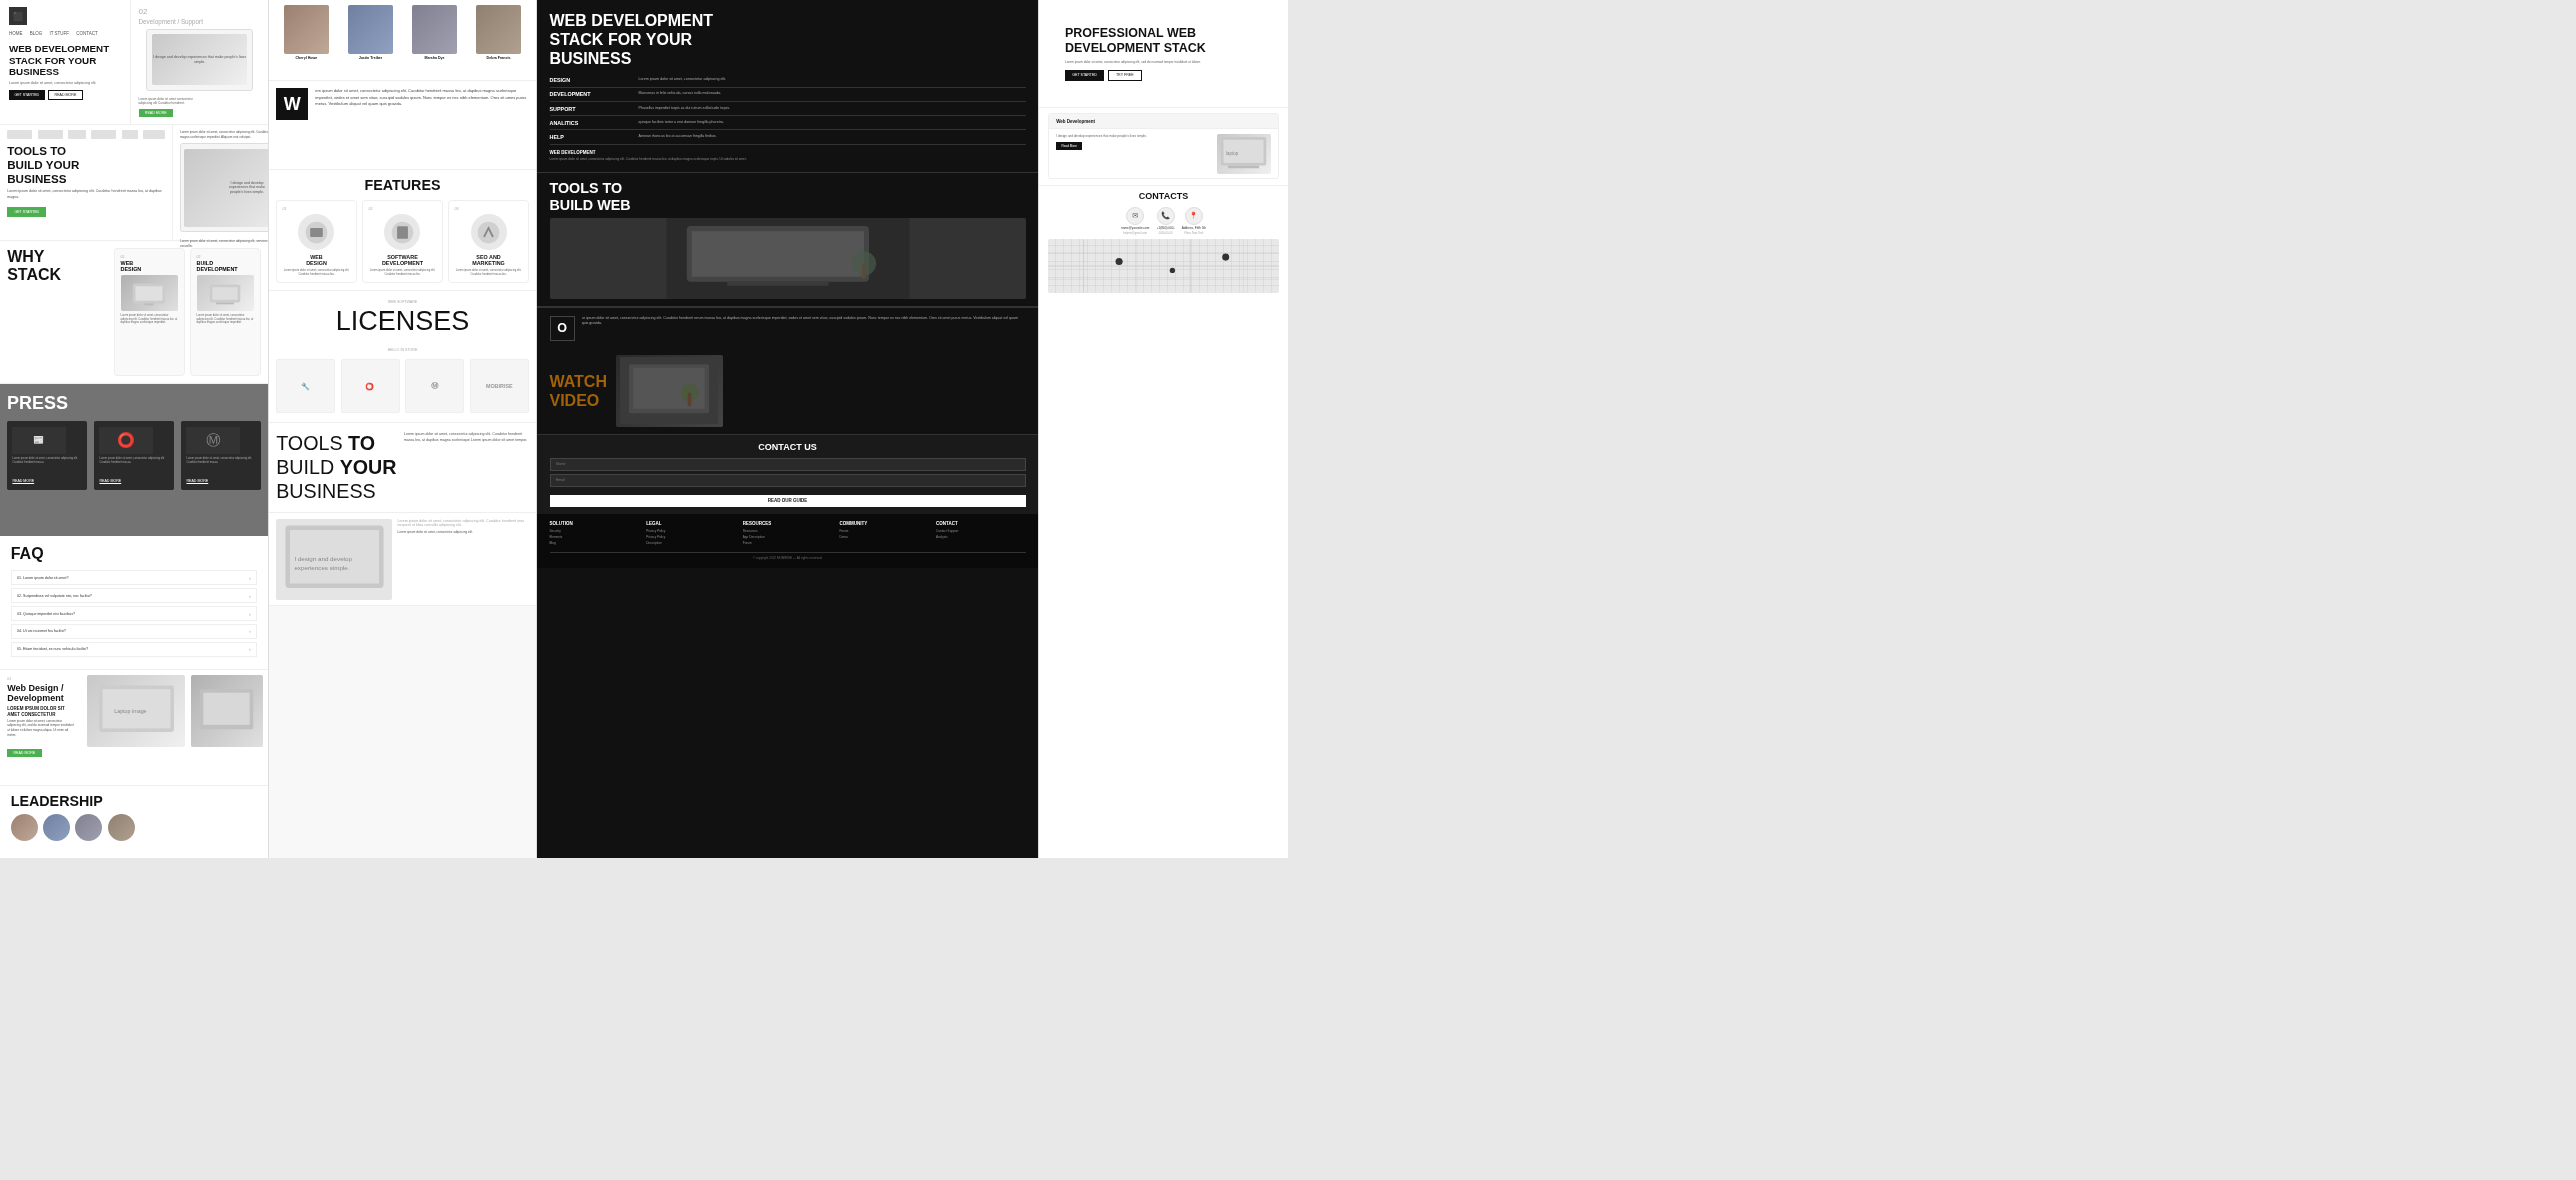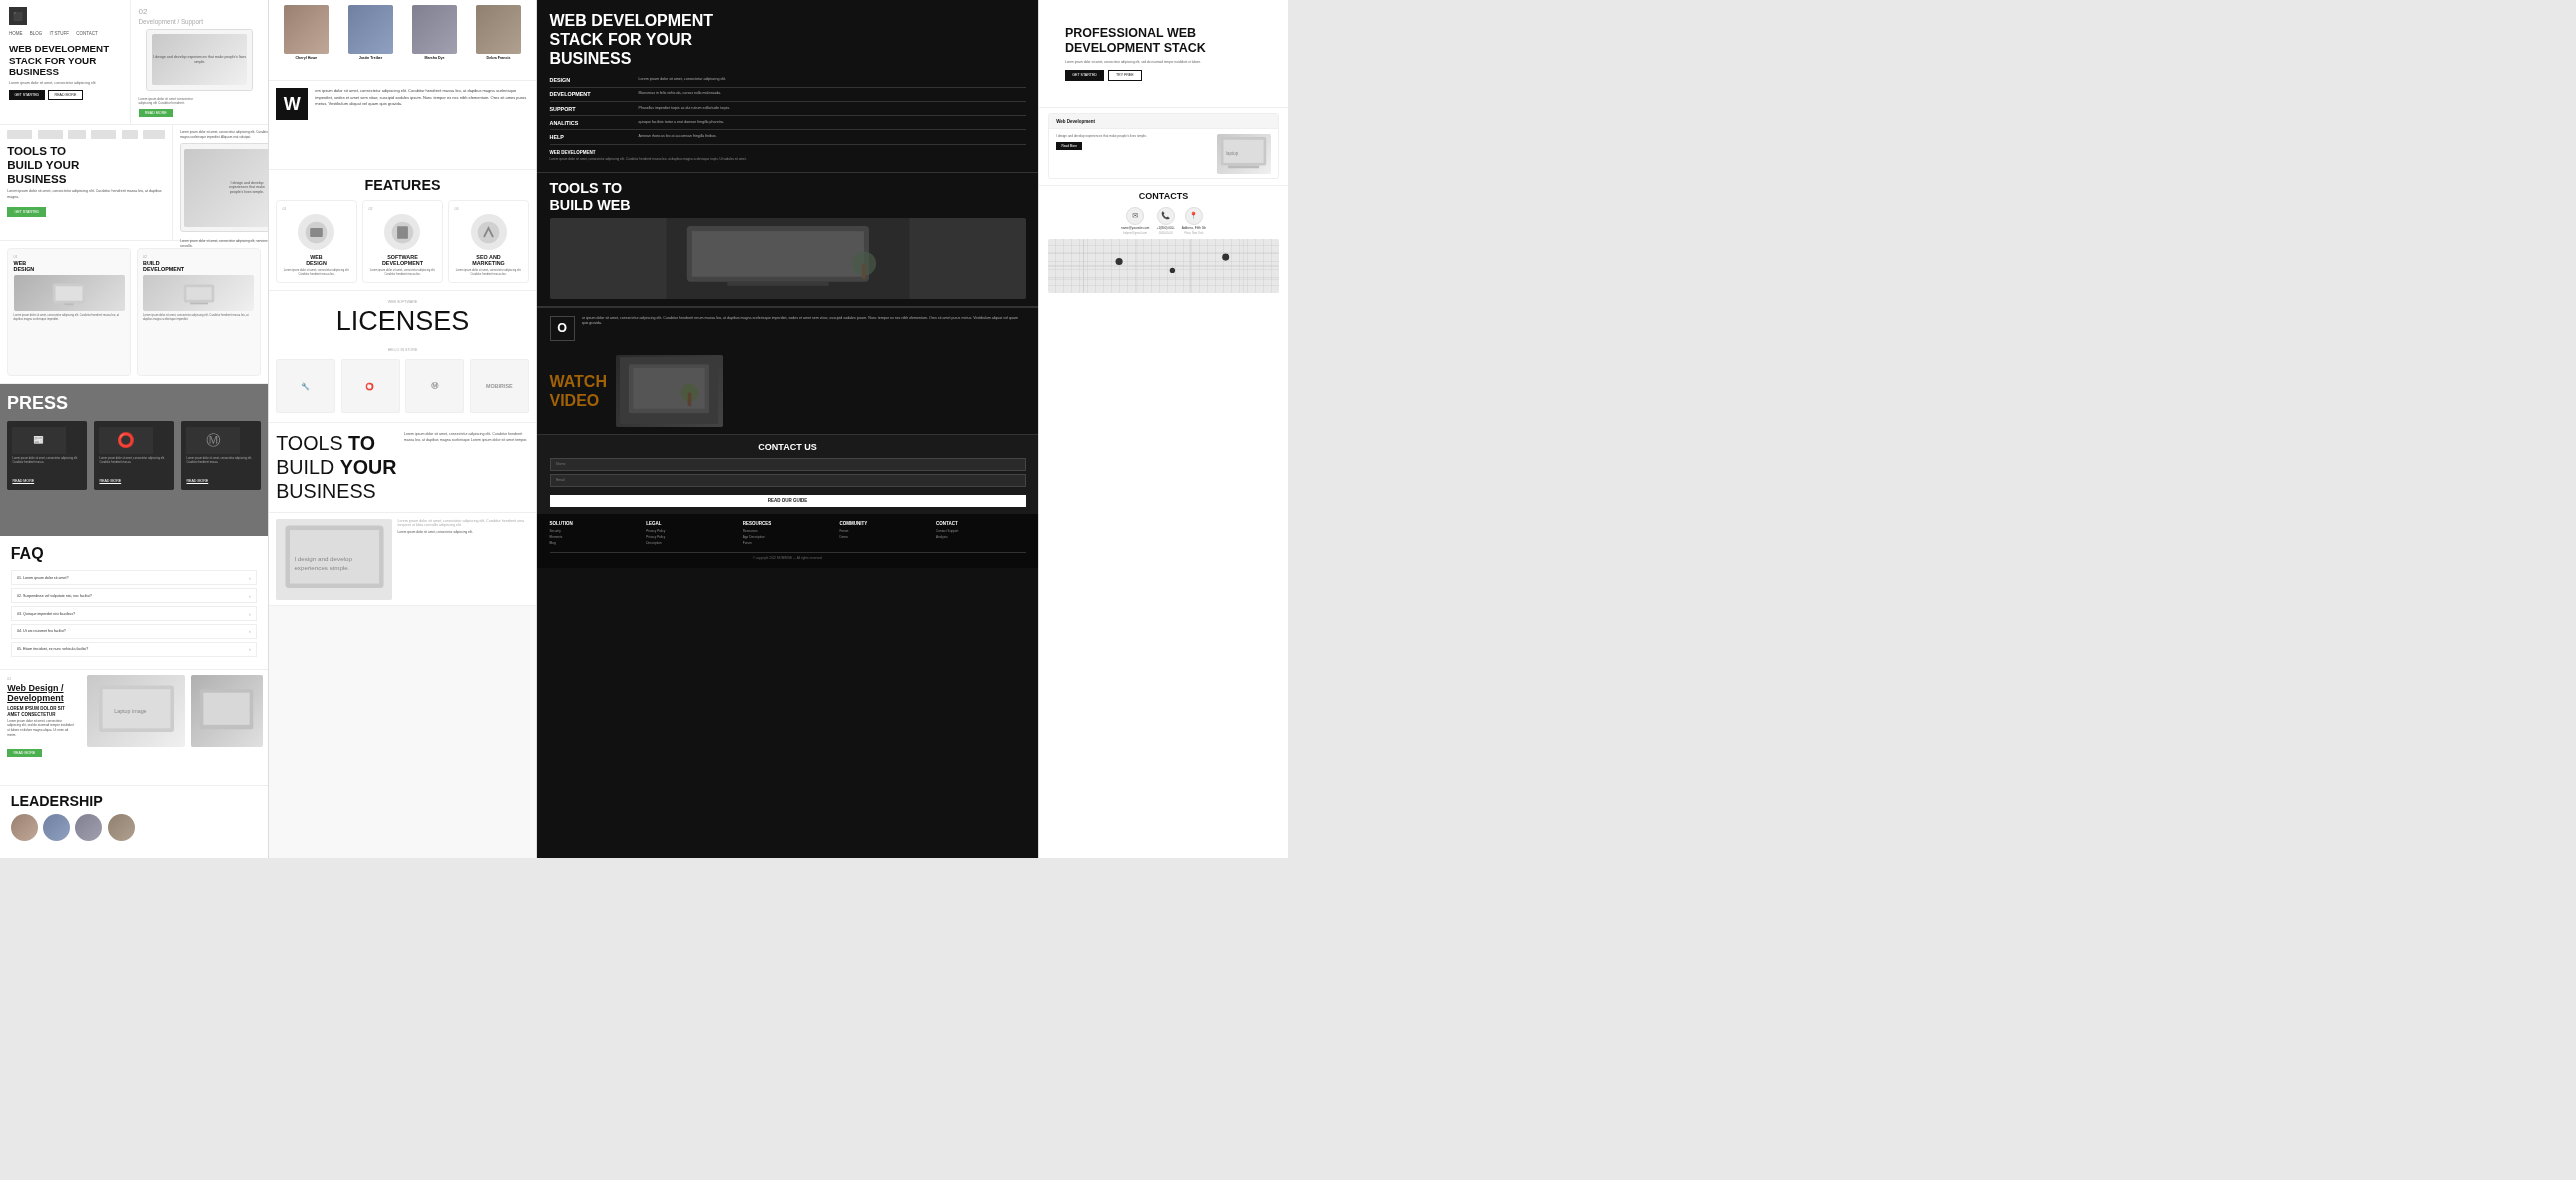--- a/index.html
+++ b/index.html
@@ -343,21 +343,20 @@
     .section-label {
       font-size: 3.6px;
       color: #aaa;
       margin-bottom: 1.8px;
     }
     .section-title-lg {
       font-size: 9px;
       font-weight: 700;
       color: #111;
       margin-bottom: 2.7px;
-      text-decoration: underline;
     }
     .web-design-right {
       flex: 1;
       padding: 5.4px;
       display: flex;
       gap: 5.4px;
     }
     .laptop-img-box {
       width: 98px;
       height: 72px;
@@ -1062,20 +1061,24 @@
             </div>
           </div>
         </div>
         <div style="display:flex; gap:5.4px; margin-top:3.6px;">
           <div style="font-size:3.1px; color:#555; line-height:1.5; flex:1;">Lorem ipsum dolor sit amet, consectetur adipiscing elit, services et arcu torquent ut labia convallis.</div>
         </div>
       </div>
     </div>
 
     <div class="why-stack-row">
+      <div class="why-stack-left">
+        <div class="why-title" style="white-space:pre-line;">WHY
+STACK</div>
+      </div>
       <div class="why-cards">
         <div class="why-card">
           <div class="why-card-num">01</div>
           <div class="why-card-title" style="white-space:pre-line;">WEB
 DESIGN</div>
           <div class="why-card-img img-office">
             <svg width="36" height="27" viewBox="0 0 40 30">
                 <rect x="2" y="4" width="36" height="22" rx="2" fill="#ccc"></rect>
                 <rect x="5" y="7" width="30" height="16" fill="#e0e0e0"></rect>
                 <rect x="15" y="26" width="10" height="2" fill="#bbb"></rect>

